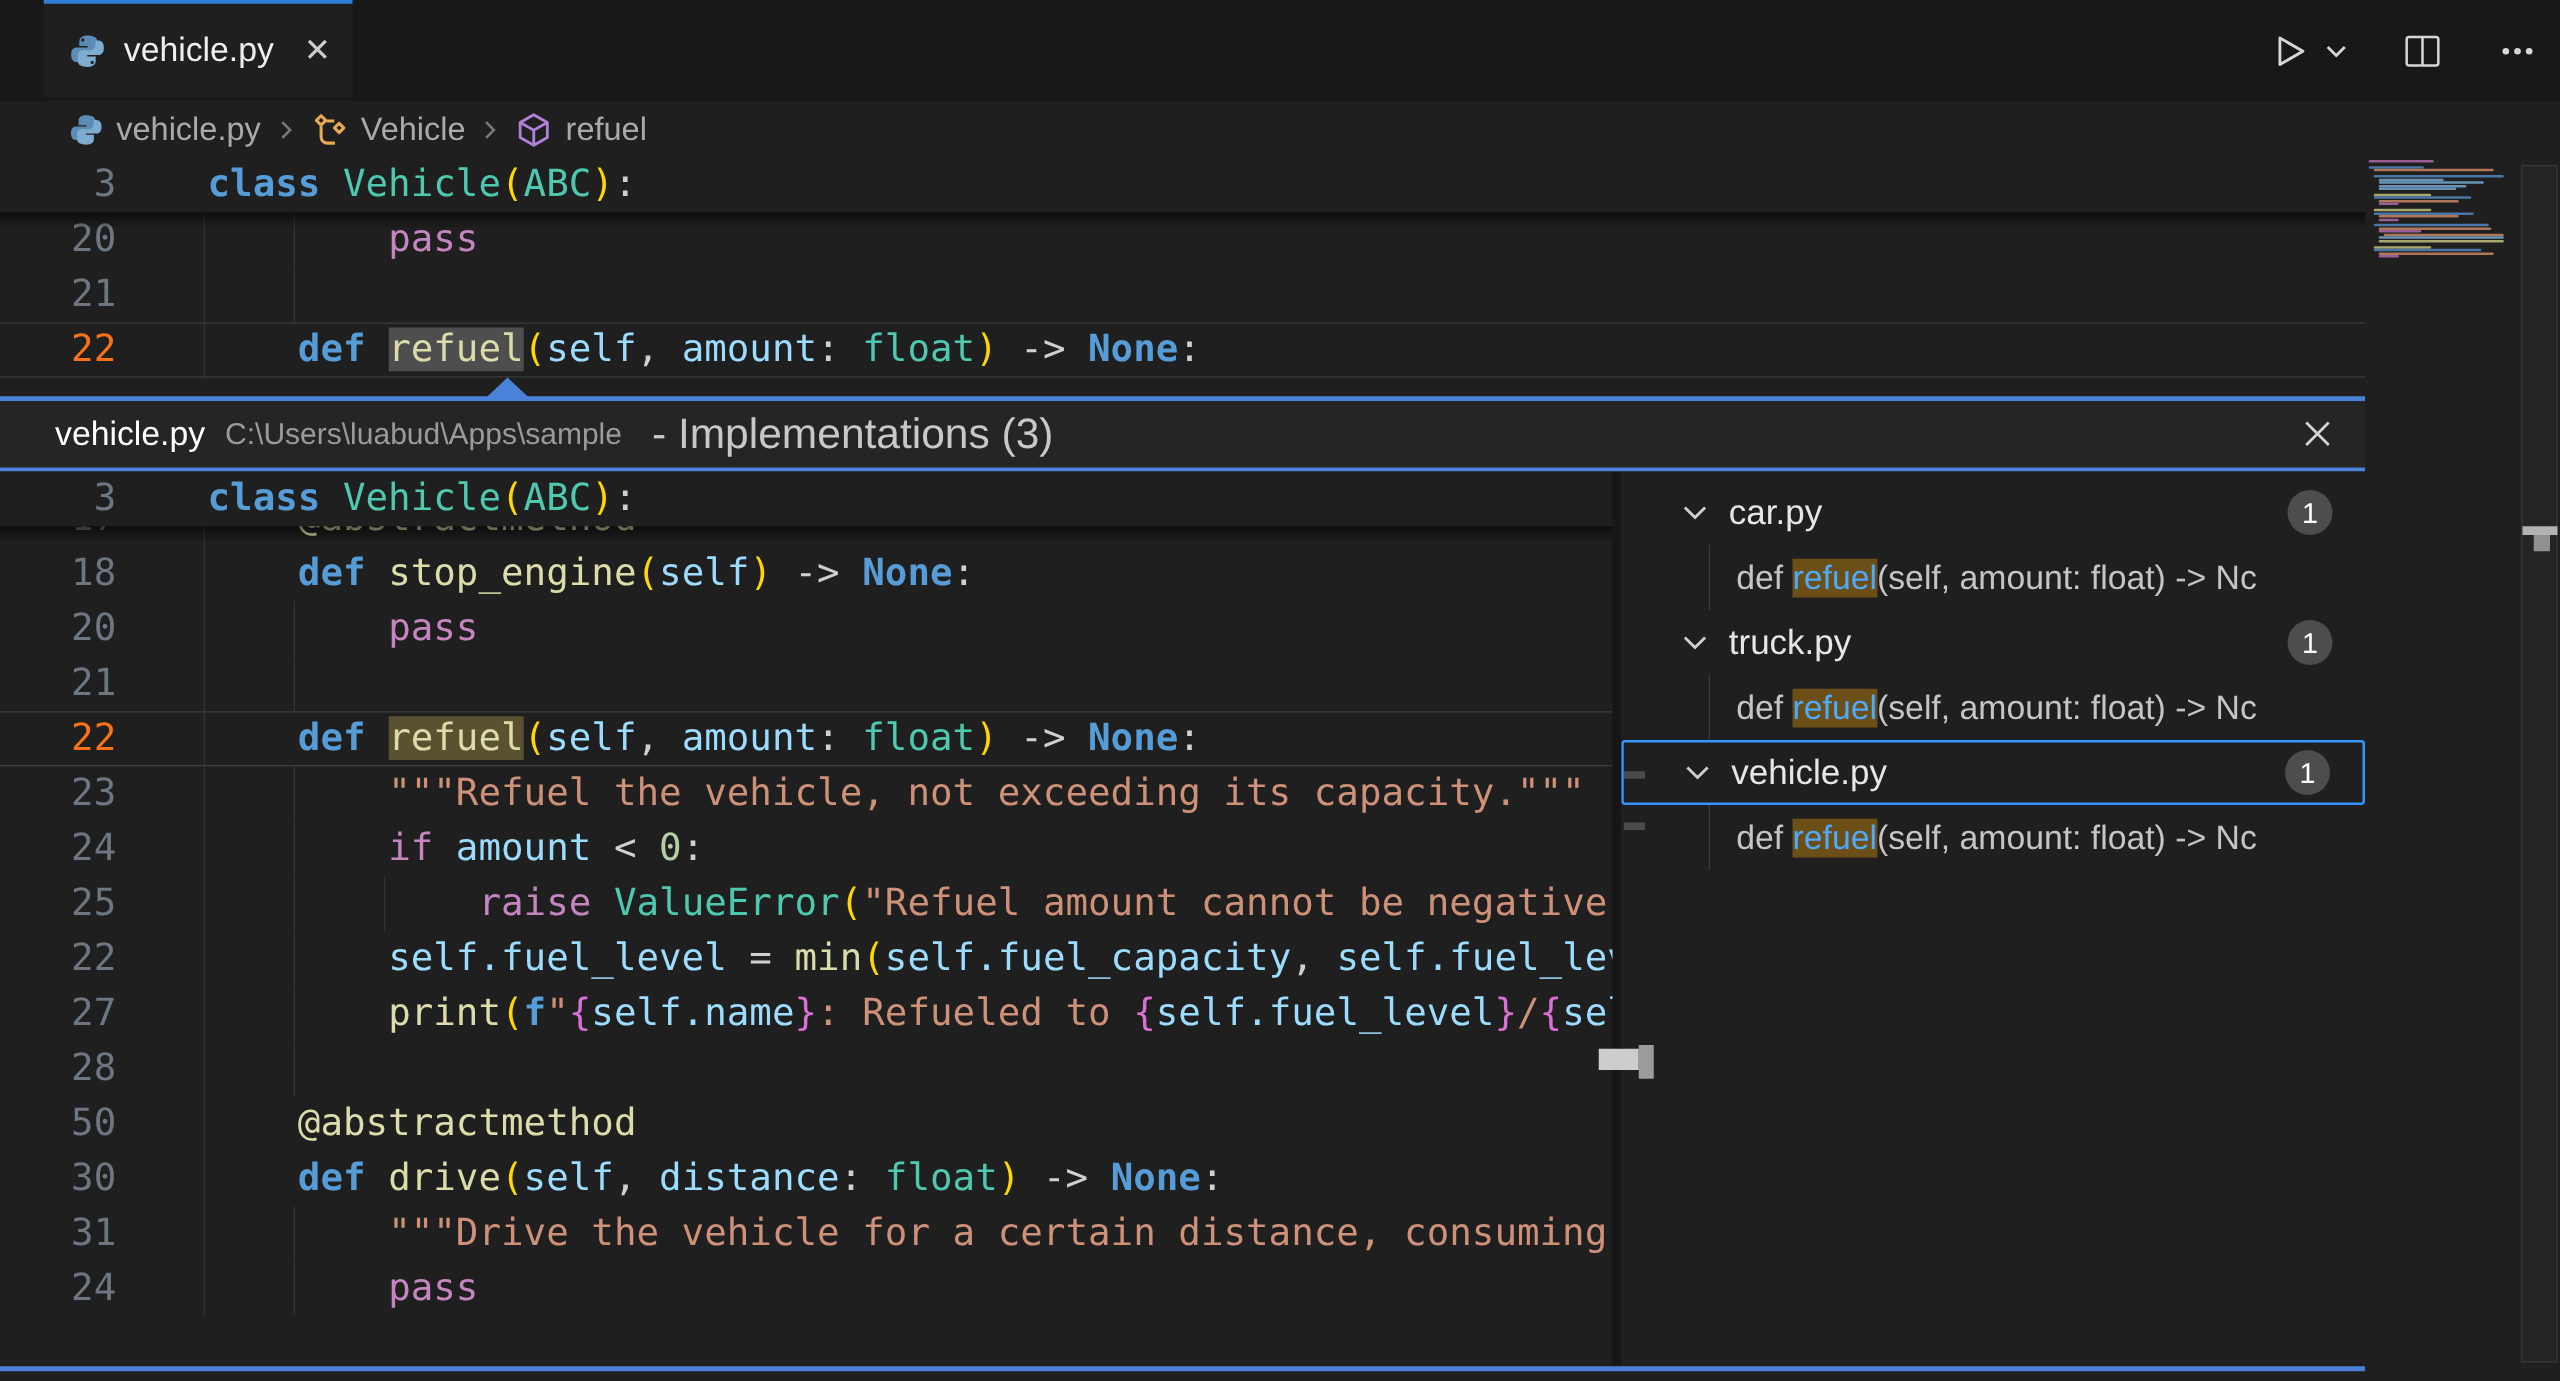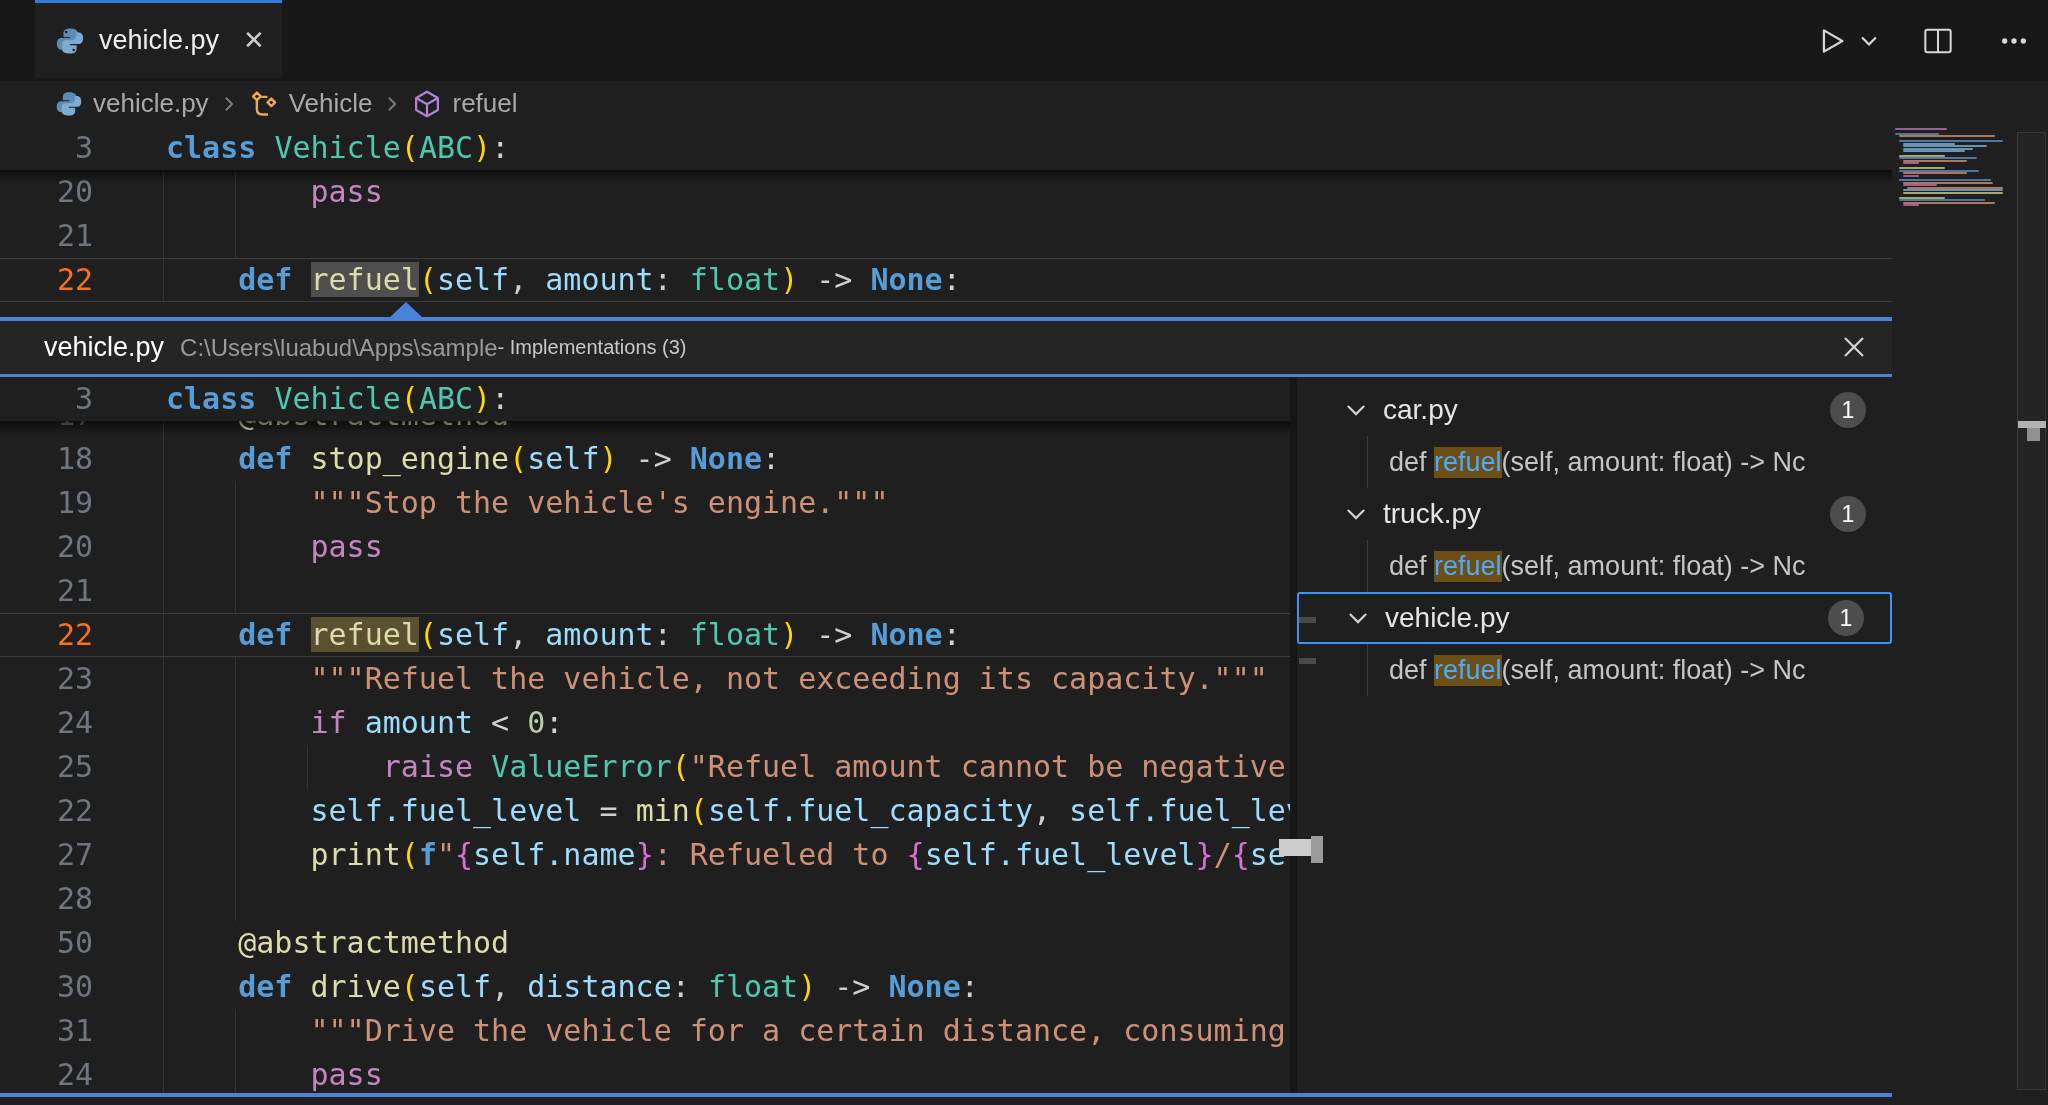--- a/index.html
+++ b/index.html
@@ -36,21 +36,21 @@
           background:linear-gradient(to bottom,rgba(0,0,0,0.6),rgba(0,0,0,0));}
   
   .peek-arrow{position:absolute;left:389px;top:302px;width:0;height:0;z-index:4;
               border-left:17px solid transparent;border-right:17px solid transparent;
               border-bottom:16px solid #4a82da;}
   .peek-border{position:absolute;left:0;width:1892px;height:4px;background:#4a82da;z-index:4;}
   .peek-header{position:absolute;left:0;top:321px;width:1892px;height:53px;background:#252526;
                display:flex;align-items:center;padding-left:44px;box-sizing:border-box;z-index:4;}
   .peek-title{color:#ffffff;font-size:27px;}
   .peek-path{color:#9a9a9a;font-size:24px;margin-left:16px;}
-  .peek-meta{color:#c8c8c8;font-size:20px;margin-left:0;}
+  .peek-meta{color:#c8c8c8;font-size:34px;margin-left:24px;}
   .peek-close{position:absolute;right:22px;top:10px;cursor:pointer;}
   .peek-body{position:absolute;left:0;top:377px;width:1892px;height:716px;overflow:hidden;z-index:3;background:#1f1f1f;}
   .peek-editor{position:absolute;left:0;top:0;width:1290px;height:716px;overflow:hidden;}
   .peek-divider{position:absolute;left:1290px;top:0;bottom:0;width:7px;background:#161616;}
   .peek-refs{position:absolute;left:1297px;top:0;width:595px;height:556px;overflow:hidden;}
   .ruler-dash{position:absolute;width:17px;height:6px;background:#4a4a4a;}
   
   .ref-file{position:relative;height:52px;display:flex;align-items:center;padding-left:46px;
             box-sizing:border-box;cursor:pointer;}
   .ref-file.selected{border:2px solid #3794ff;border-radius:3px;}
@@ -206,26 +206,20 @@
             <span class="ln">3</span>
             <span class="codeline"><span class="tok-kw">class </span><span class="tok-type">Vehicle</span><span class="tok-p1">(</span><span class="tok-type">ABC</span><span class="tok-p1">)</span><span class="tok-op">:</span></span>
           </div>
         </div>
       <div class="shadow" style="top:44px;width:1290px;"></div>
       <div id="peek-rows" style="position:absolute;left:0;top:60px;width:1290px;z-index:2;">
           <div class="code-row">
             <div class="guide" style="left: 163px;"></div>
             <span class="ln">18</span>
             <span class="codeline">    <span class="tok-kw">def </span><span class="tok-fn">stop_engine</span><span class="tok-p1">(</span><span class="tok-var">self</span><span class="tok-p1">)</span><span class="tok-op"> -&gt; </span><span class="tok-kw">None</span><span class="tok-op">:</span></span>
-          </div>
-          <div class="code-row">
-            <div class="guide" style="left: 163px;"></div>
-            <div class="guide" style="left: 235.24px;"></div>
-            <span class="ln">19</span>
-            <span class="codeline">        <span class="tok-str">"""Stop the vehicle's engine."""</span></span>
           </div>
           <div class="code-row">
             <div class="guide" style="left: 163px;"></div>
             <div class="guide" style="left: 235.24px;"></div>
             <span class="ln">20</span>
             <span class="codeline">        <span class="tok-ctl">pass</span></span>
           </div>
           <div class="code-row">
             <div class="guide" style="left: 163px;"></div>
             <div class="guide" style="left: 235.24px;"></div>

